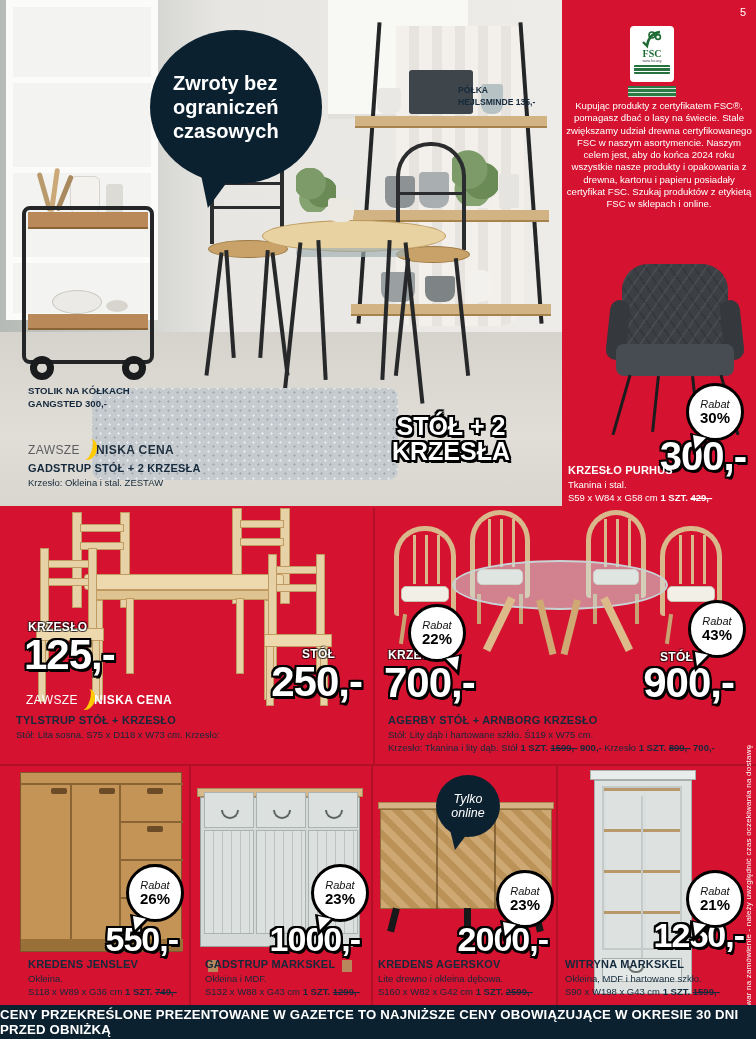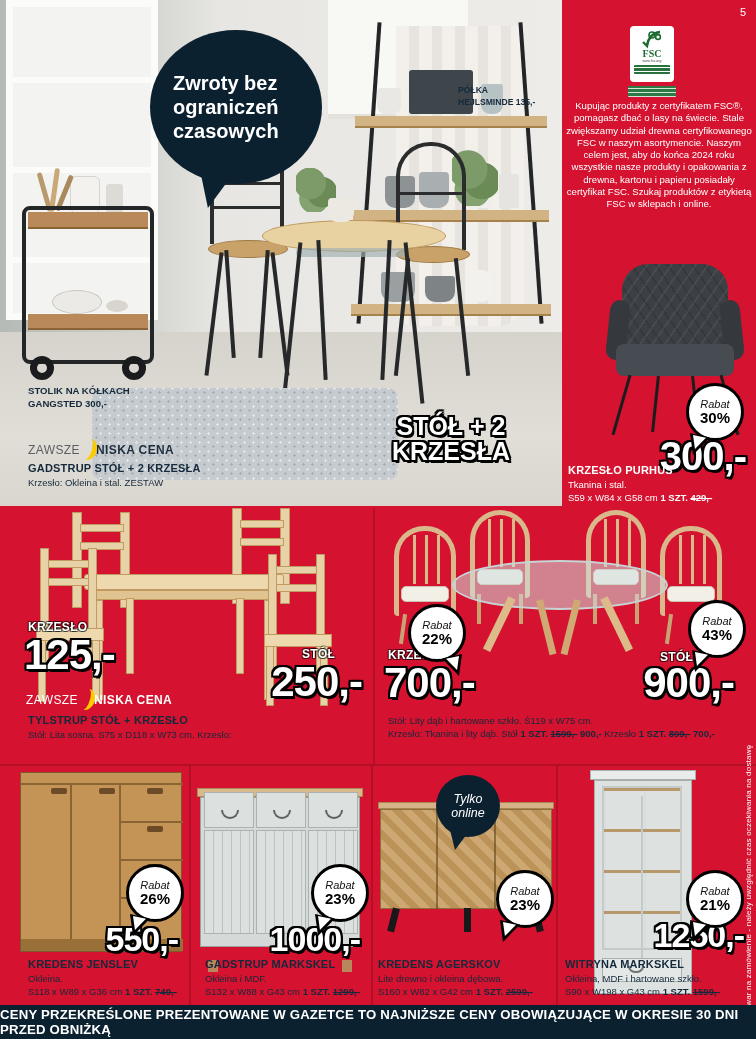--- a/index.html
+++ b/index.html
@@ -314,21 +314,21 @@
 
   <div class="abs wlabel" style="left:28px;top:620px">KRZESŁO</div>
   <div class="abs ol" style="left:24px;top:634px;font-size:42px">125,-</div>
   <div class="abs wlabel" style="left:302px;top:647px">STÓŁ</div>
   <div class="abs ol" style="left:262px;top:661px;width:100px;font-size:42px;text-align:right">250,-</div>
 
   <div class="abs alp" style="left:26px;top:688px;color:#fff">
     <span>ZAWSZE</span><span class="moon"></span><span class="w2">NISKA CENA</span>
   </div>
 
-  <div class="abs info" style="left:28px;top:714px;width:330px">
+  <div class="abs info" style="left:16px;top:714px;width:330px">
     <div class="nm">TYLSTRUP STÓŁ + KRZESŁO</div>
     <div>Stół: Lita sosna. S75 x D118 x W73 cm. Krzesło:</div>
   </div>
 
   <div class="abs" style="left:388px;top:506px;width:345px;height:152px">
     <div class="hoop" style="left:6px;top:20px;width:62px;height:90px">
         <i style="left:14px"></i>
         <i style="left:26px"></i>
         <i style="left:38px"></i>
         <div class="cush" style="bottom:14px"></div>
@@ -376,20 +376,21 @@
 
   <div class="rabat" style="left:688px;top:600px">
     <span class="rw">Rabat</span>
     <span class="rp">43%</span>
     <span class="tail tl"></span>
   </div>
   <div class="abs wlabel" style="left:660px;top:650px">STÓŁ</div>
   <div class="abs ol" style="left:632px;top:662px;width:102px;font-size:42px;text-align:right">900,-</div>
 
   <div class="abs info" style="left:388px;top:714px;width:345px">
+    <div class="nm">AGERBY STÓŁ + ARNBORG KRZESŁO</div>
     <div>Stół: Lity dąb i hartowane szkło. Ś119 x W75 cm.</div>
     <div><span>Krzesło: Tkanina i lity dąb. Stół </span><b>1 SZT. </b><span class="old">1599,-</span><b> 900,-</b><span> Krzesło </span><b>1 SZT. </b><span class="old">899,-</span><b> 700,-</b></div>
   </div>
 
   <div class="abs jens">
     <div class="seam" style="left:0;top:10px;width:162px;height:2px"></div>
     <div class="seam" style="left:49px;top:10px;width:2px;height:156px"></div>
     <div class="seam" style="left:98px;top:10px;width:2px;height:156px"></div>
     <div class="notch" style="left:30px;top:15px;width:16px"></div>
     <div class="notch" style="left:78px;top:15px;width:16px"></div>
@@ -455,20 +456,21 @@
     <div style="font-style:italic;font-size:12.5px;line-height:14px">
       <div>Tylko</div>
       <div>online</div>
     </div>
   </div>
   <div class="rabat" style="left:496px;top:870px">
     <span class="rw">Rabat</span>
     <span class="rp">23%</span>
     <span class="tail tl"></span>
   </div>
+  <div class="abs ol" style="left:430px;top:922px;width:118px;font-size:34px;text-align:right">2000,-</div>
   <div class="abs info" style="left:378px;top:958px;width:172px">
     <div class="nm">KREDENS AGERSKOV</div>
     <div>Lite drewno i okleina dębowa.</div>
     <div><span>S160 x W82 x G42 cm</span> <b>1 SZT.</b> <span class="old">2599,-</span></div>
   </div>
 
   <div class="abs witr">
     <div class="corn"></div>
     <div class="body"></div>
     <div class="glass"></div>

